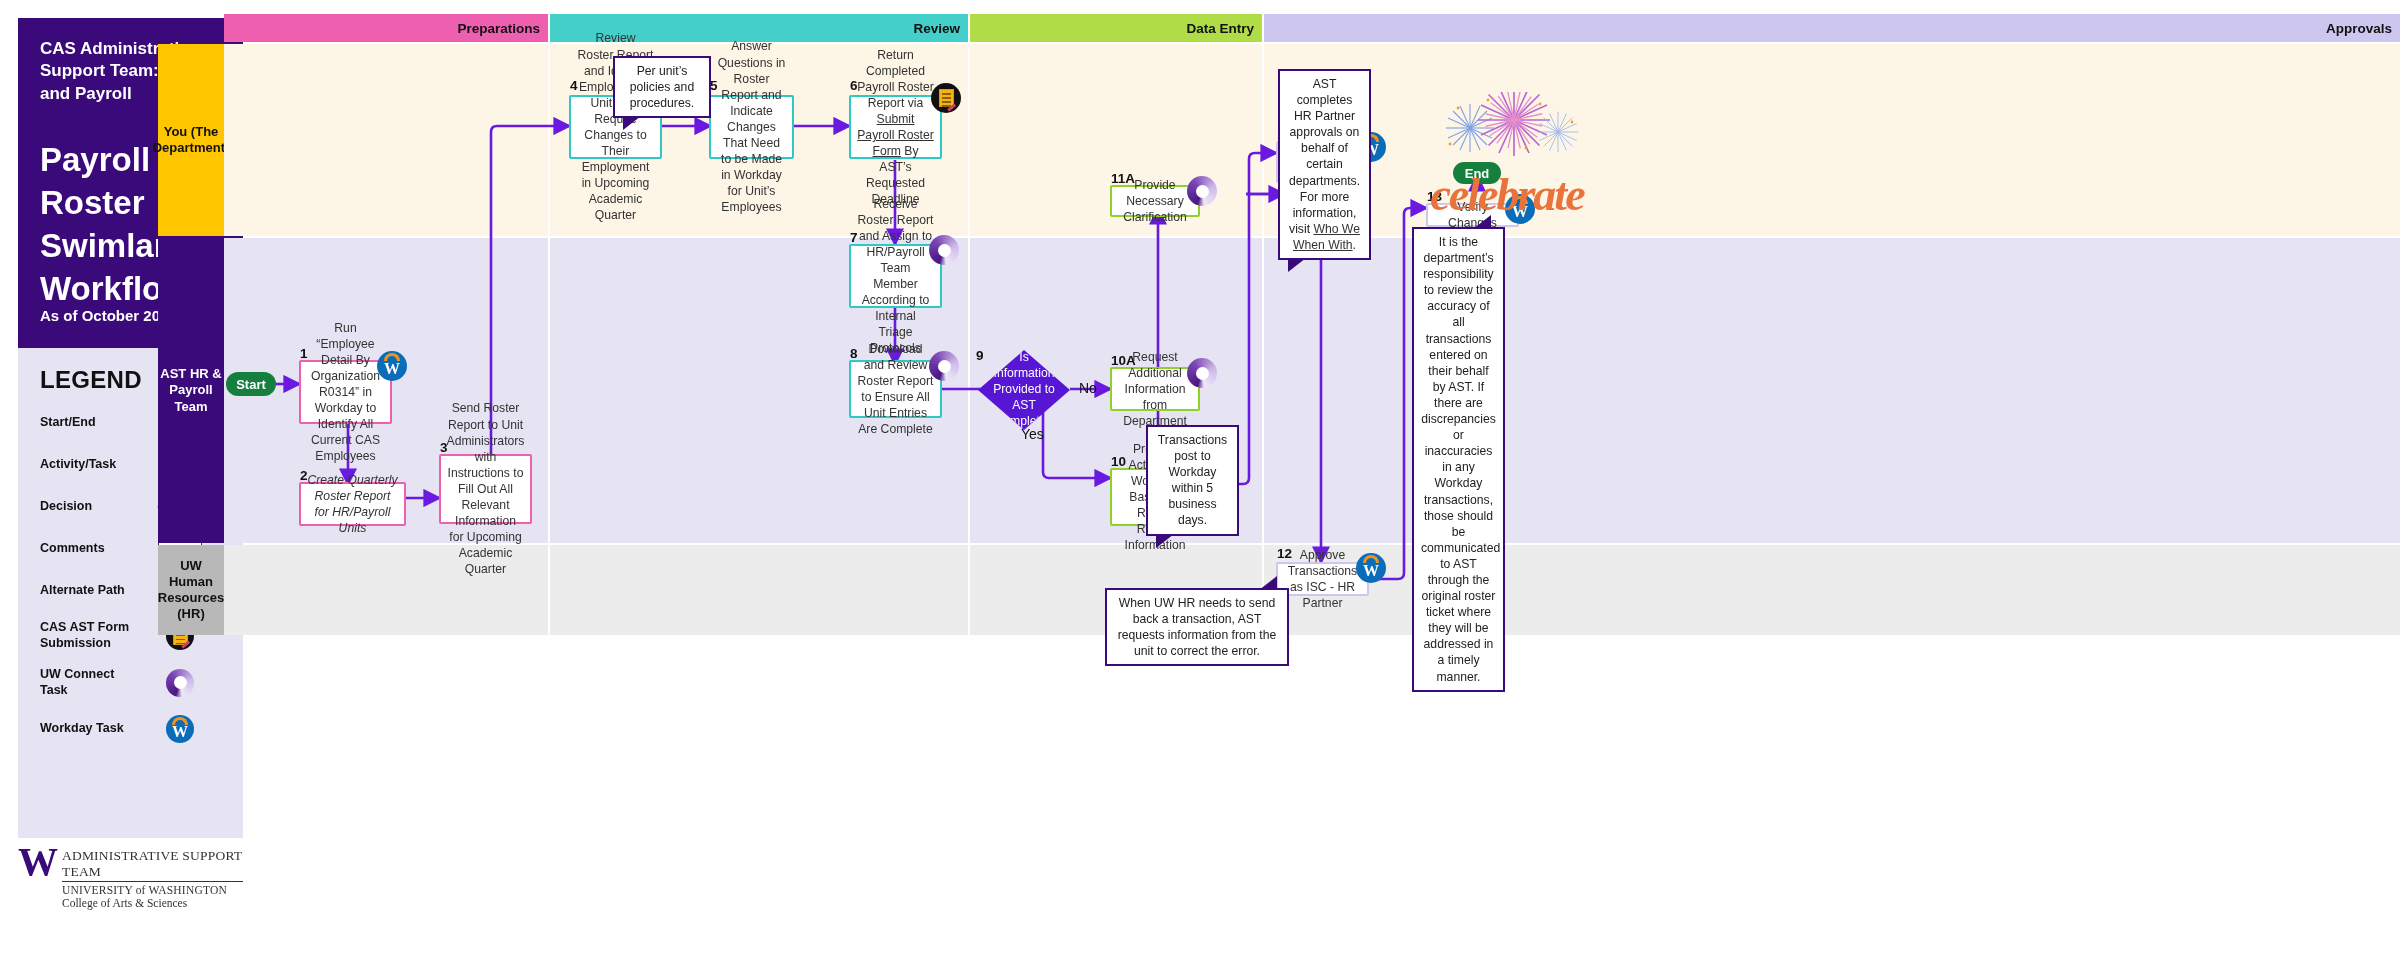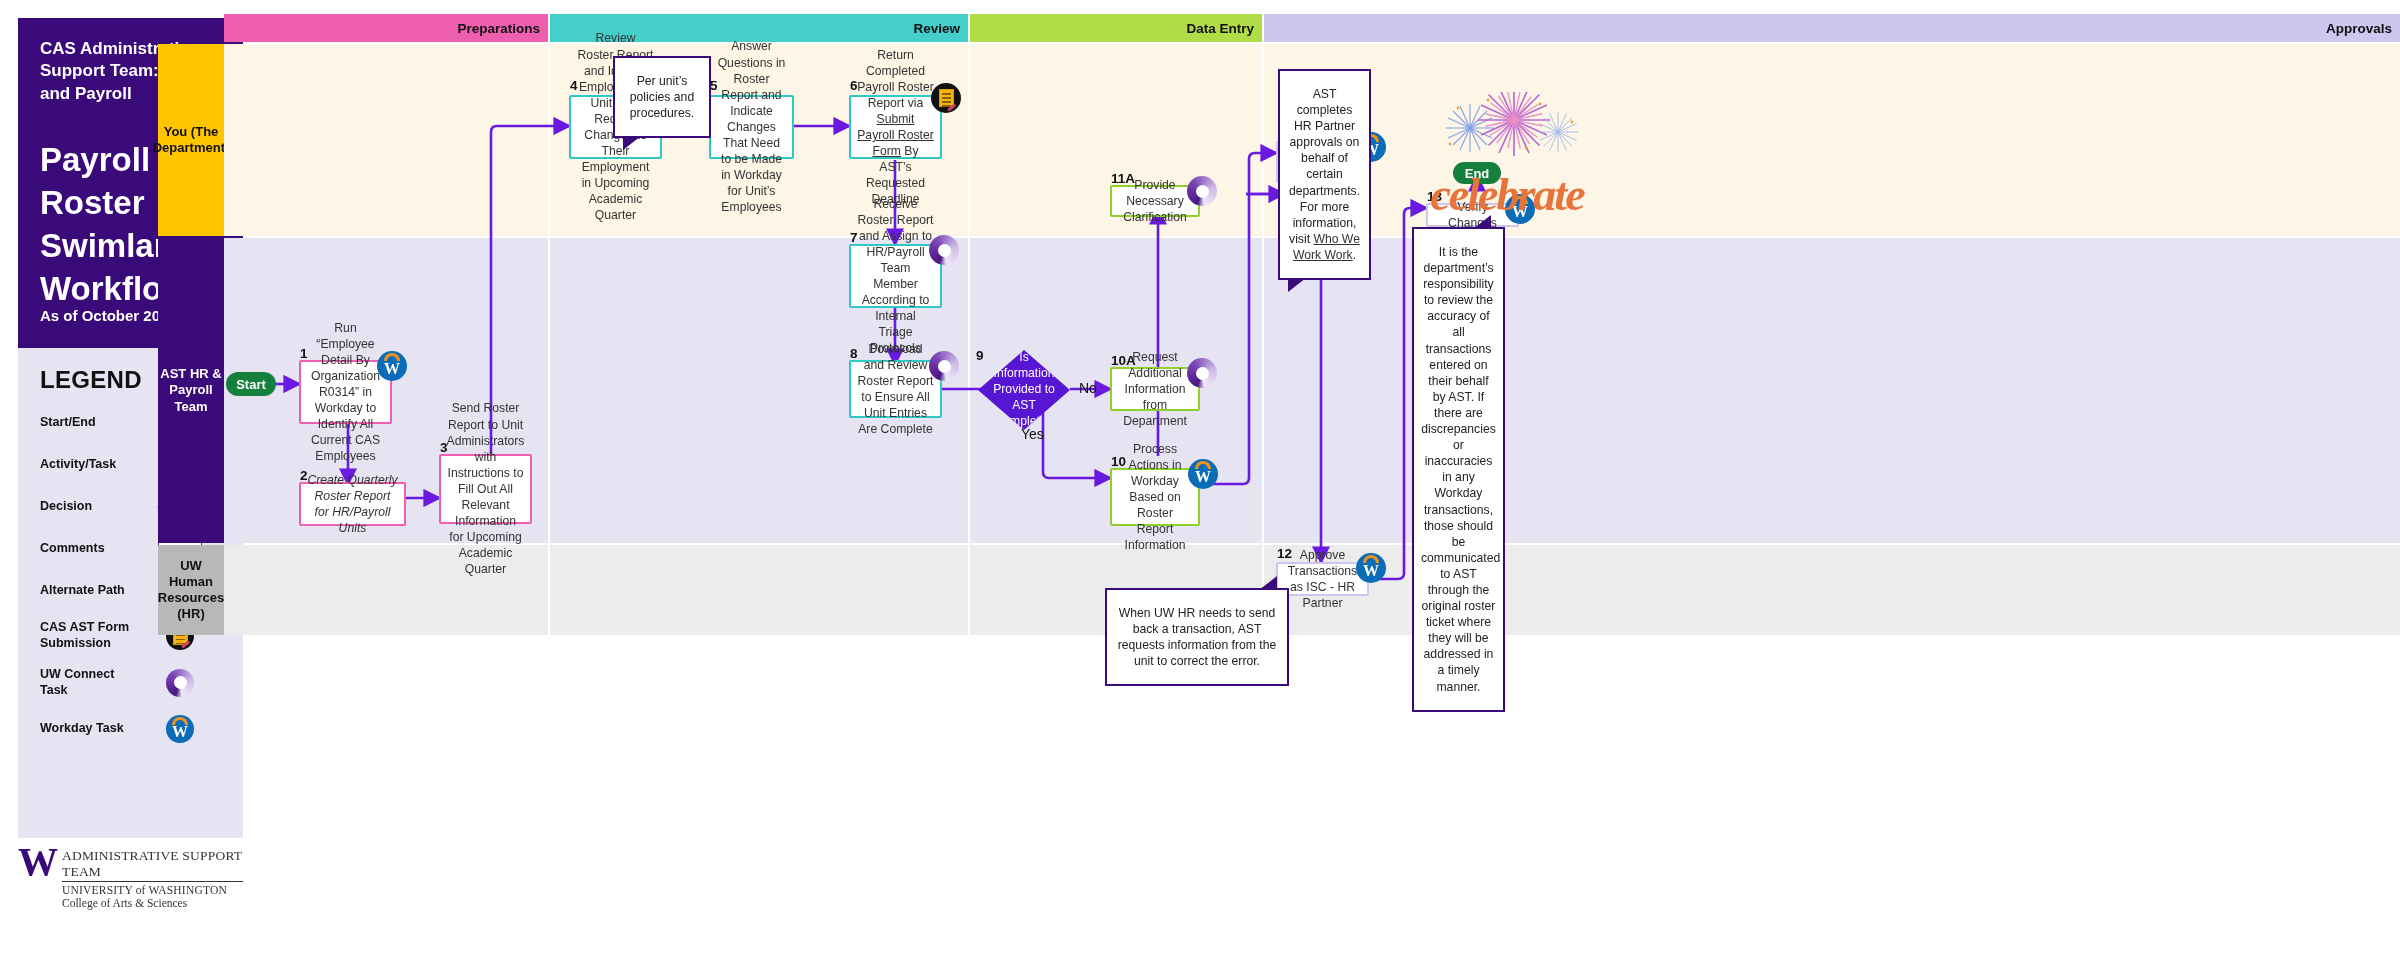--- a/index.html
+++ b/index.html
@@ -82,21 +82,21 @@
 
   .colsep { position:absolute; width:2px; background:#ffffff; }
 
   
   .node { position:absolute; background:#fff; border:2px solid #888;
      display:flex; align-items:center; justify-content:center; text-align:center;
      font-size:12.2px; color:#333; line-height:1.32; padding:4px 6px; border-radius:2px;}
   .num { position:absolute; font-weight:bold; font-size:13.5px; color:#111; }
 
   .cmt { position:absolute; background:#fff; border:2.2px solid #3b0a7a;
-     text-align:center; font-size:12.2px; color:#222; line-height:1.32; padding:15px 7px; }
+     text-align:center; font-size:12.2px; color:#222; line-height:1.32; padding:5px 7px; }
   .cmt .tail { position:absolute; width:0;height:0; }
 
   .pill { position:absolute; border-radius:999px; background:#15803d; color:#fff;
      font-weight:bold; font-size:13px; display:flex; align-items:center; justify-content:center;}
   .diamond { position:absolute; background:#5715d4; color:#fff; font-size:12.2px;
      display:flex; align-items:center; justify-content:center; text-align:center; line-height:1.3;
      clip-path:polygon(50% 0,100% 50%,50% 100%,0 50%); }
 
   .badge { position:absolute; z-index:6; }
   .lbl { position:absolute; font-size:14px; color:#111; }
@@ -305,21 +305,21 @@
     </div>
     <div class="badge" style="left:773px; top:69px;">
       <div class="ico-form" style="width:30px;height:30px;">
           <div class="pg">
             <div class="pen"></div>
           </div>
         </div>
     </div>
 
     <div class="cmt" style="left:1120px; top:55px; width:93px;">
-      <span>AST completes HR Partner approvals on behalf of certain departments. For more information, visit </span><a class="u" href="#">Who We Work Work</a><span>.</span>
+      <span>AST completes HR Partner approvals on behalf of certain departments. For more information, visit </span><a class="u" href="#">Who We When With</a><span>.</span>
       <div class="tail" style="left:8px;top:100%;border-top:14px solid #3b0a7a;border-right:18px solid transparent;"></div>
     </div>
 
     <div class="num" style="left:1119px; top:113px;">11</div>
     <div class="node" style="left:1118px; top:127px; width:93px; height:42px; border-color:#cdc6ef;">
       <span>Approve Transactions as HR Partner or Academic Partner</span>
     </div>
     <div class="badge" style="left:1198px; top:118px;">
       <div class="ico-wd" style="width:30px;height:30px;">
           <div class="arc"></div>
@@ -448,20 +448,24 @@
     </div>
 
     <div class="num" style="left:953px; top:339px;">10A</div>
     <div class="node" style="left:952px; top:353px; width:90px; height:44px; border-color:#8fd129;">
       <span>Request Additional Information from Department</span>
     </div>
     <div class="badge" style="left:1029px; top:344px;">
       <div class="ico-uwc" style="width:30px;height:30px;"></div>
     </div>
 
+    <div class="cmt" style="left:988px; top:411px; width:93px;">
+      <span>Transactions post to Workday within 5 business days.</span>
+      <div class="tail" style="left:8px;top:100%;border-top:14px solid #3b0a7a;border-right:18px solid transparent;"></div>
+    </div>
 
     <div class="num" style="left:953px; top:440px;">10</div>
     <div class="node" style="left:952px; top:454px; width:90px; height:58px; border-color:#8fd129;">
       <span>Process Actions in Workday Based on Roster Report Information</span>
     </div>
     <div class="badge" style="left:1030px; top:445px;">
       <div class="ico-wd" style="width:30px;height:30px;">
           <div class="arc"></div>
           <span>W</span>
         </div>

